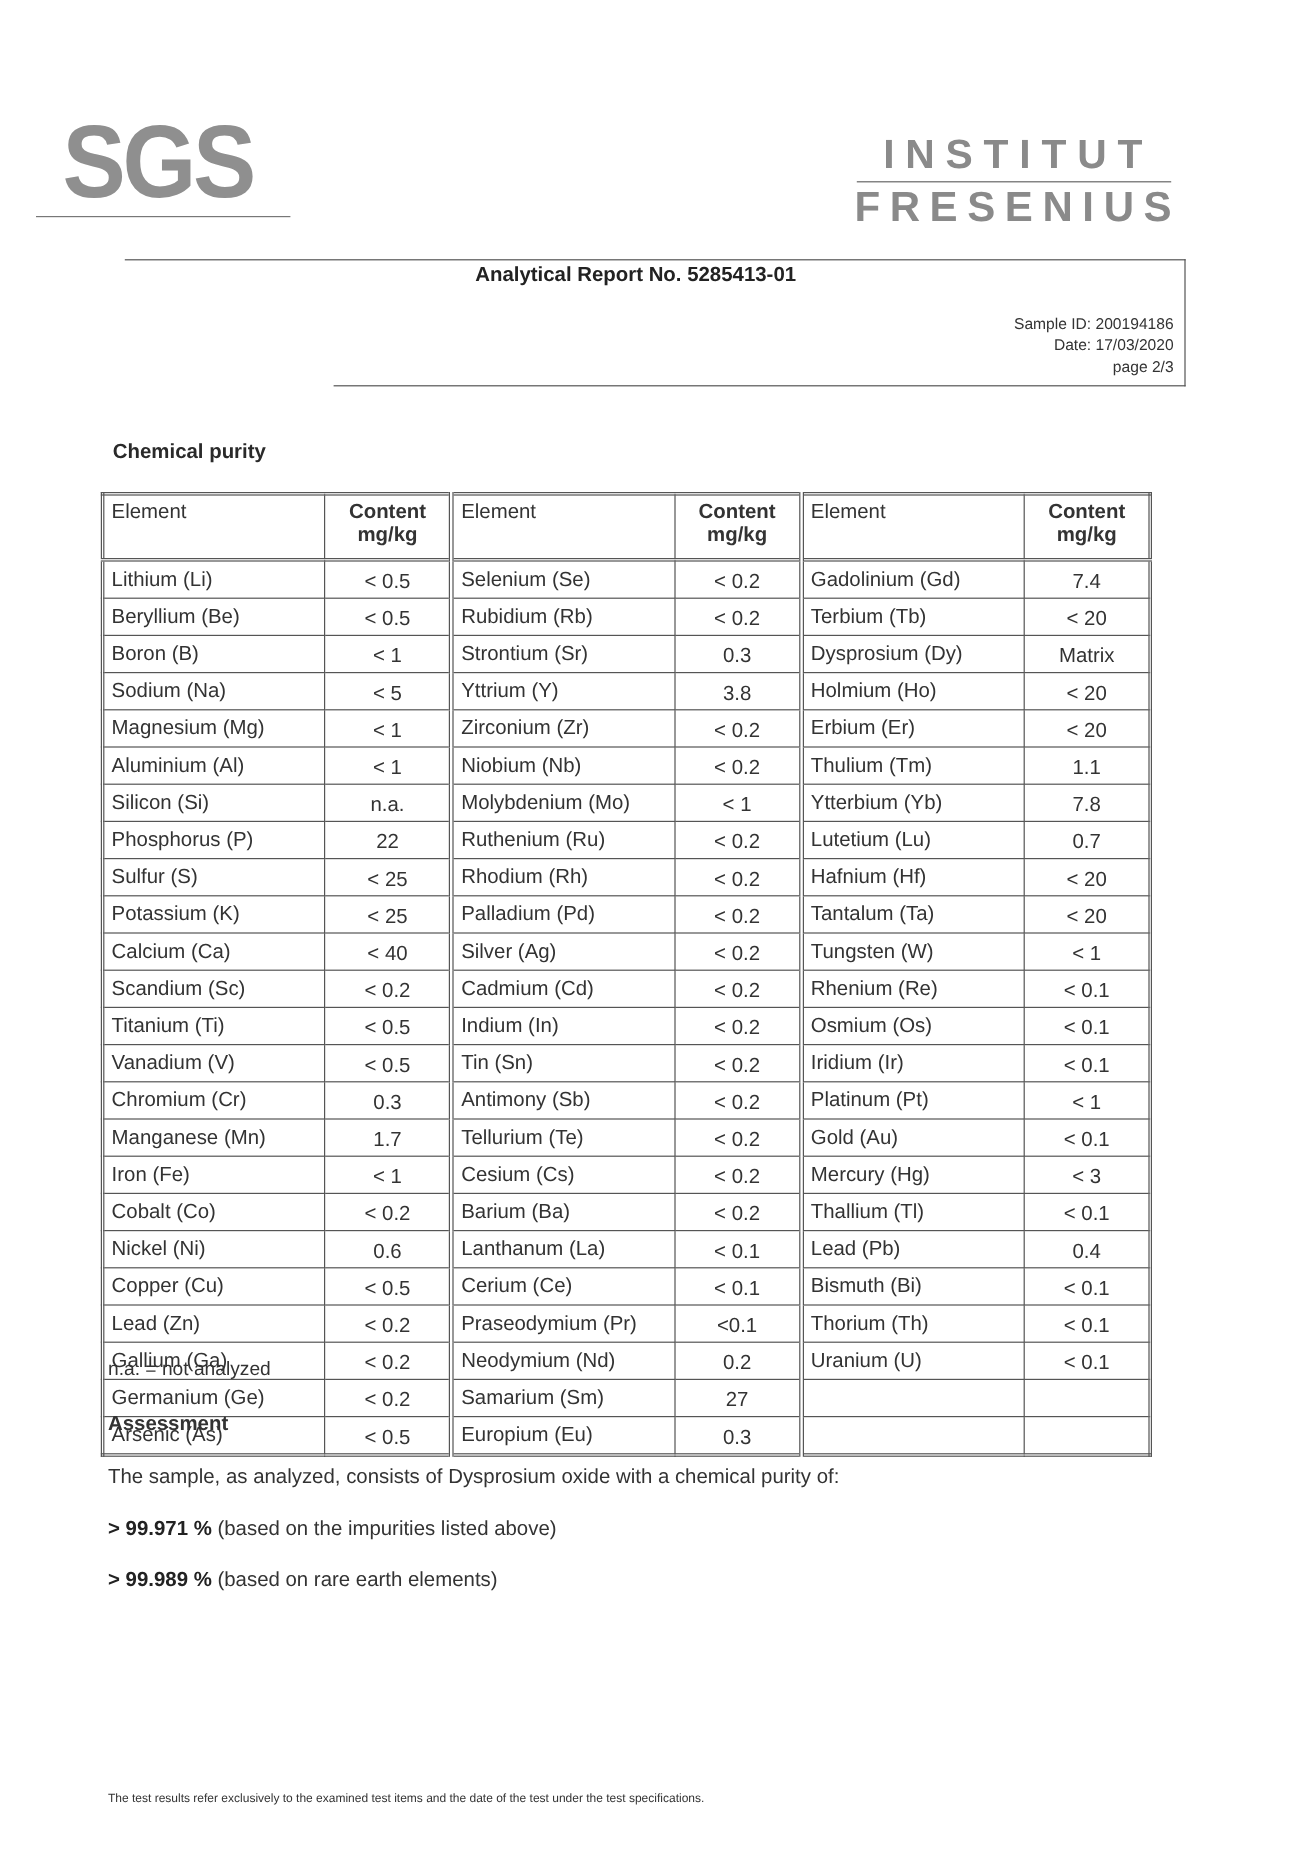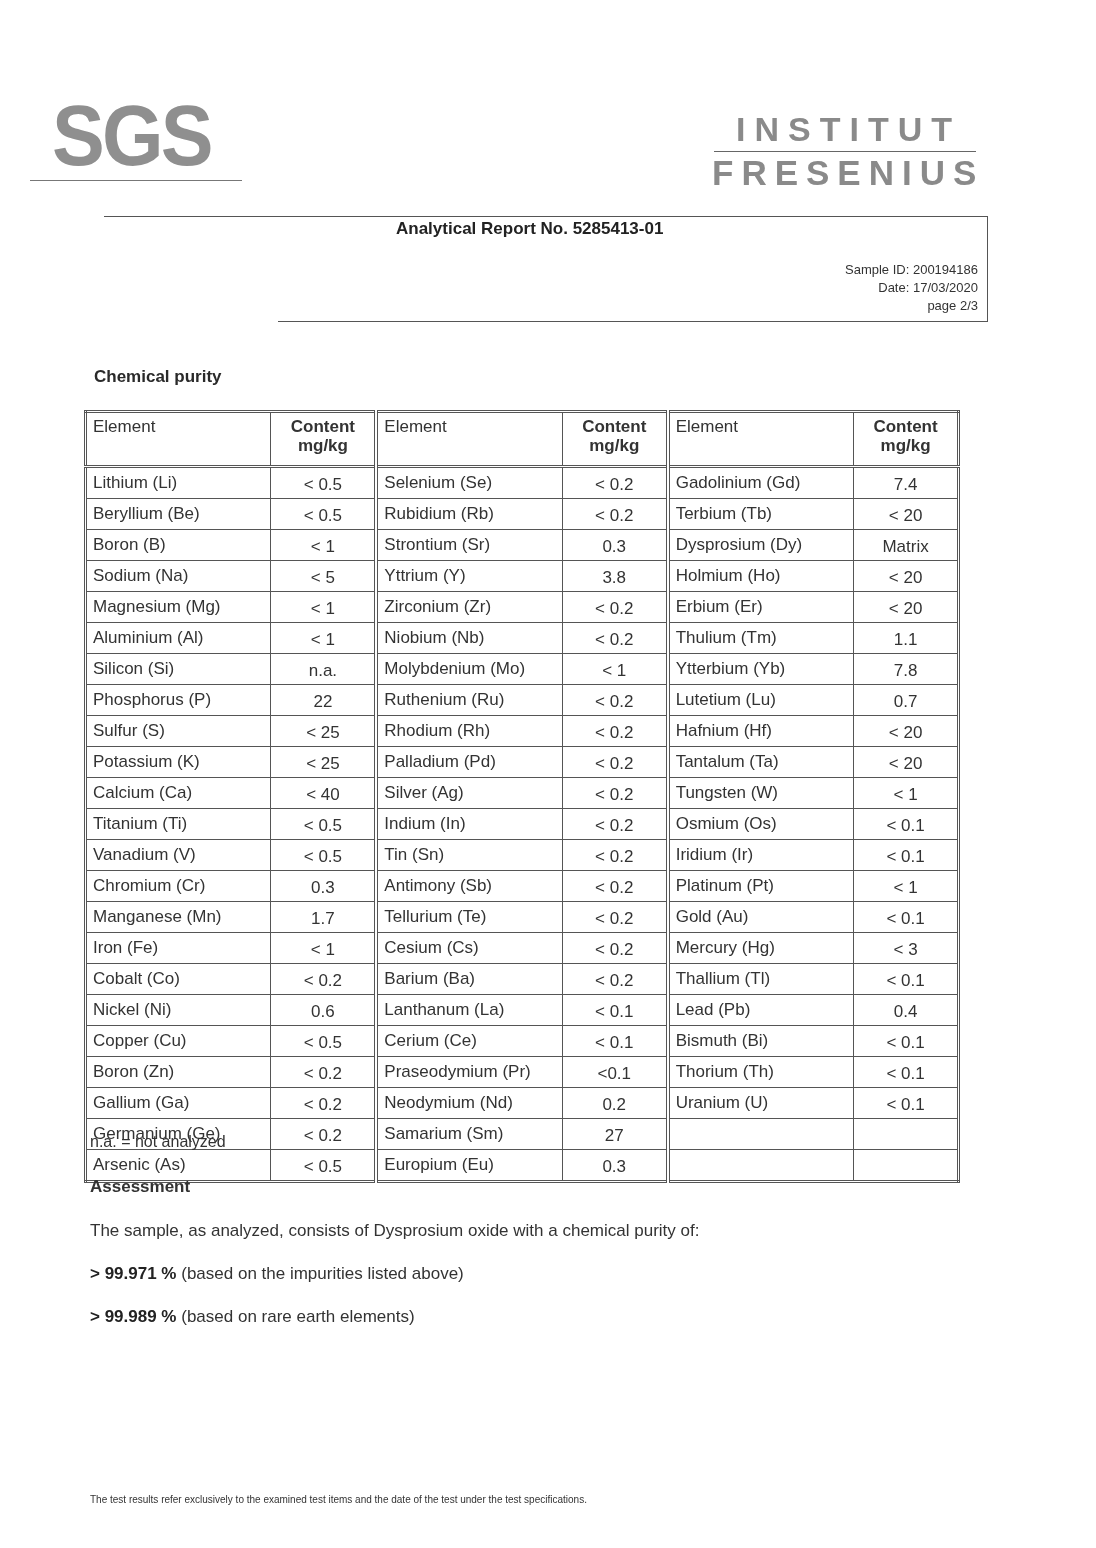--- a/index.html
+++ b/index.html
@@ -159,20 +159,28 @@
       </tr>
       <tr>
         <td class="el">Calcium (Ca)</td>
         <td class="val">&lt; 40</td>
         <td class="el sep">Silver (Ag)</td>
         <td class="val">&lt; 0.2</td>
         <td class="el sep">Tungsten (W)</td>
         <td class="val">&lt; 1</td>
       </tr>
       <tr>
+        <td class="el">Scandium (Sc)</td>
+        <td class="val">&lt; 0.2</td>
+        <td class="el sep">Cadmium (Cd)</td>
+        <td class="val">&lt; 0.2</td>
+        <td class="el sep">Rhenium (Re)</td>
+        <td class="val">&lt; 0.1</td>
+      </tr>
+      <tr>
         <td class="el">Titanium (Ti)</td>
         <td class="val">&lt; 0.5</td>
         <td class="el sep">Indium (In)</td>
         <td class="val">&lt; 0.2</td>
         <td class="el sep">Osmium (Os)</td>
         <td class="val">&lt; 0.1</td>
       </tr>
       <tr>
         <td class="el">Vanadium (V)</td>
         <td class="val">&lt; 0.5</td>
@@ -223,21 +231,21 @@
       </tr>
       <tr>
         <td class="el">Copper (Cu)</td>
         <td class="val">&lt; 0.5</td>
         <td class="el sep">Cerium (Ce)</td>
         <td class="val">&lt; 0.1</td>
         <td class="el sep">Bismuth (Bi)</td>
         <td class="val">&lt; 0.1</td>
       </tr>
       <tr>
-        <td class="el">Boron (Zn)</td>
+        <td class="el">Lead (Zn)</td>
         <td class="val">&lt; 0.2</td>
         <td class="el sep">Praseodymium (Pr)</td>
         <td class="val">&lt;0.1</td>
         <td class="el sep">Thorium (Th)</td>
         <td class="val">&lt; 0.1</td>
       </tr>
       <tr>
         <td class="el">Gallium (Ga)</td>
         <td class="val">&lt; 0.2</td>
         <td class="el sep">Neodymium (Nd)</td>

